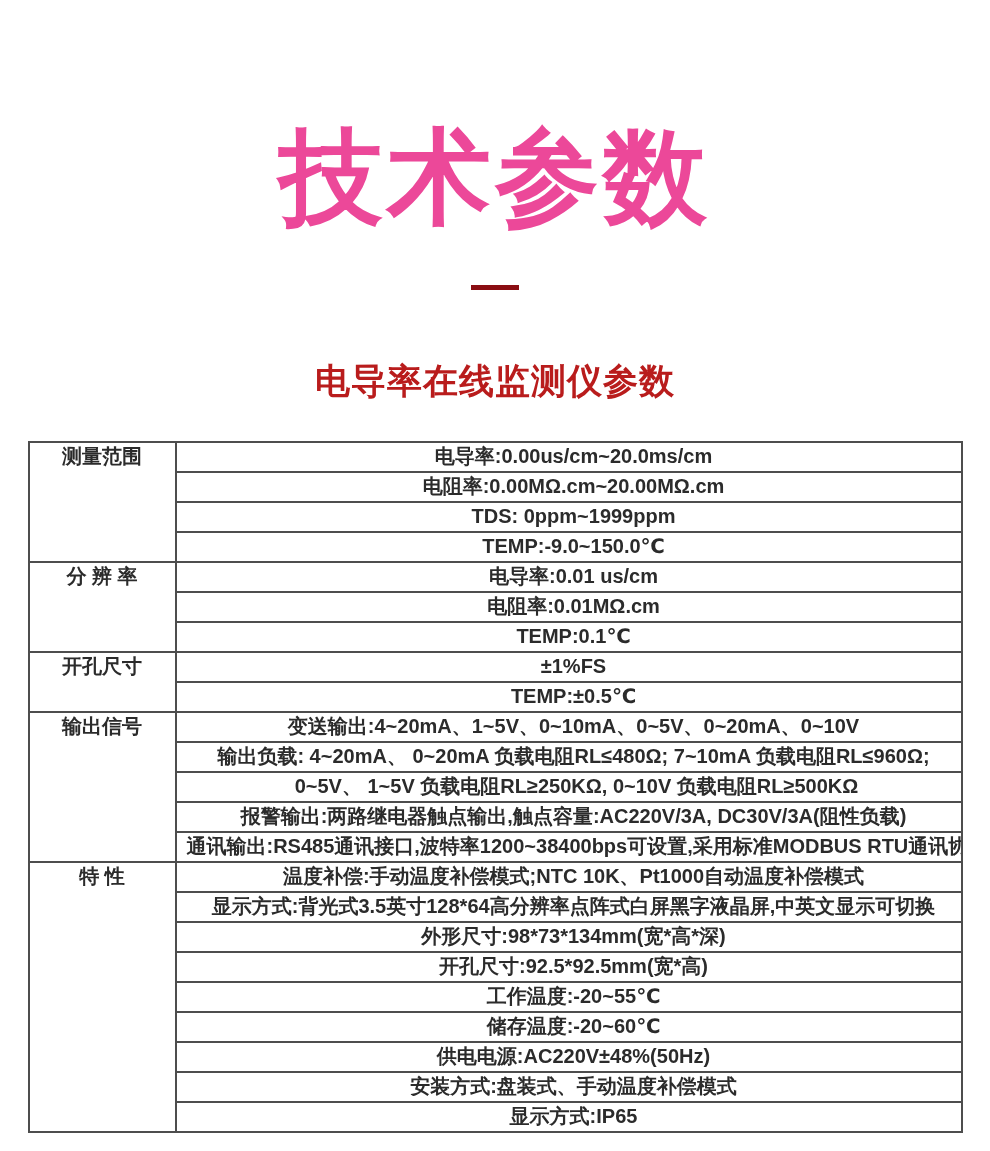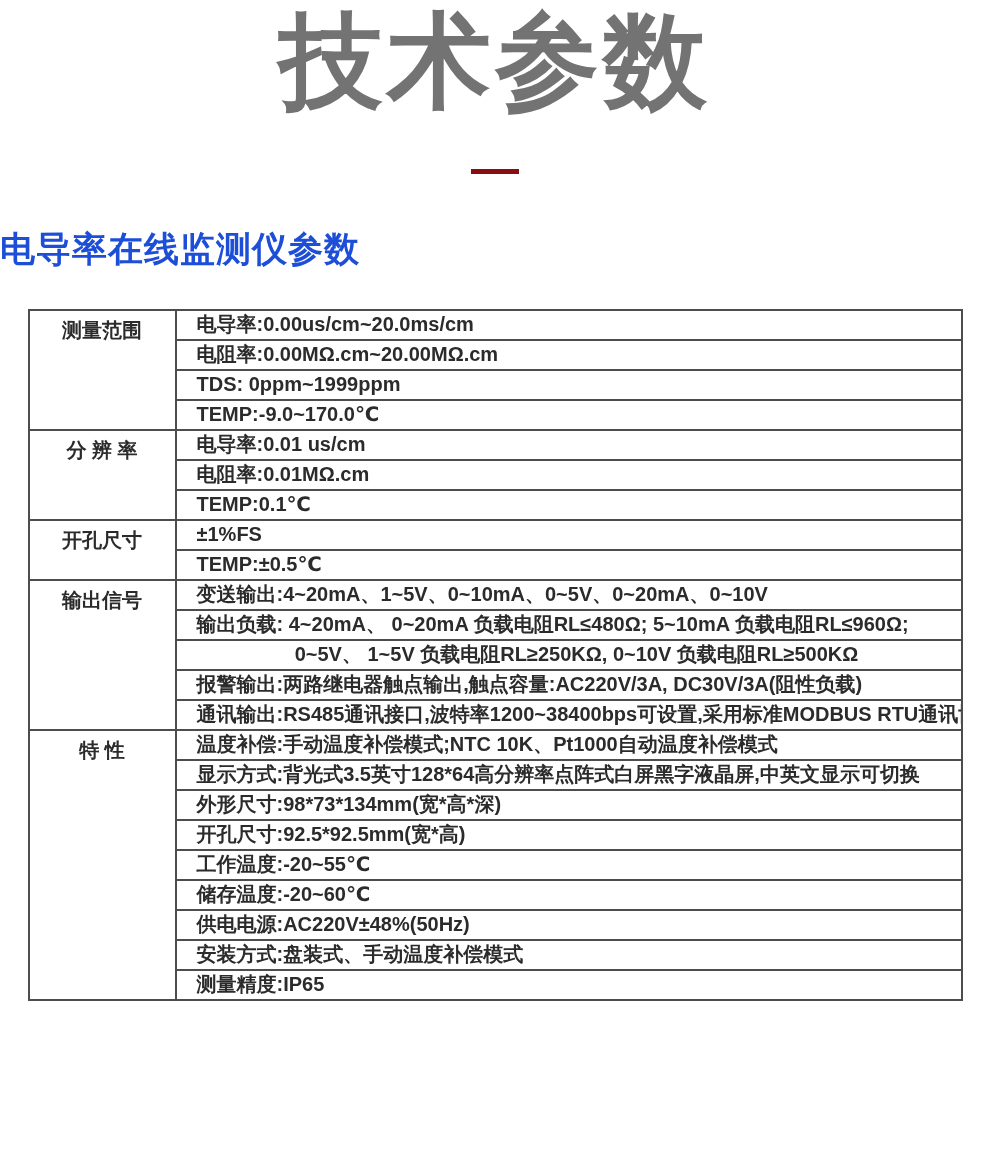--- a/index.html
+++ b/index.html
@@ -7,39 +7,40 @@
   body {
     width: 990px;
     height: 1151px;
     font-family: "Liberation Sans", "DejaVu Sans", sans-serif;
     color: #2b2b2b;
     overflow: hidden;
   }
   .page { width: 990px; height: 1151px; position: relative; }
 
   .main-title {
+    padding-top: 116px;
     text-align: center;
     font-size: 104px;
     line-height: 1.18;
     font-weight: 900;
-    color: #737373;
+    color: #ec4899;
     letter-spacing: 4px;
   }
   .accent-dash {
     width: 48px;
     height: 5px;
     background: #8a0d12;
     margin: 46px auto 0 auto;
   }
   .sub-title {
-    margin-top: 52px;
-    text-align: left;
+    margin-top: 68px;
+    text-align: center;
     font-size: 35px;
     font-weight: 700;
-    color: #1d4ed8;
+    color: #b91c1c;
     letter-spacing: 1px;
   }
 
   table.spec-table {
     border-collapse: collapse;
     table-layout: fixed;
     width: 935px;
     margin: 36px auto 0 auto;
   }
   .spec-table th, .spec-table td {
@@ -48,27 +49,27 @@
     font-size: 20px;
     font-weight: 700;
     color: #2b2b2b;
     white-space: nowrap;
     overflow: hidden;
   }
   .spec-table th.cat {
     width: 147px;
     vertical-align: top;
     text-align: center;
-    padding-top: 6px;
+    padding-top: 0;
     line-height: 27px;
     font-weight: 700;
   }
   .spec-table td.val {
-    text-align: left;
-    padding-left: 20px;
+    text-align: center;
+    padding-left: 10px;
     line-height: 27px;
   }
   .spec-table td.val.center {
     text-align: center;
     padding-left: 16px;
   }
 </style>
 </head>
 <body>
 
@@ -87,21 +88,21 @@
         <th class="cat" rowspan="4">测量范围</th>
         <td class="val">电导率:0.00us/cm~20.0ms/cm</td>
       </tr>
       <tr>
         <td class="val">电阻率:0.00MΩ.cm~20.00MΩ.cm</td>
       </tr>
       <tr>
         <td class="val">TDS: 0ppm~1999ppm</td>
       </tr>
       <tr>
-        <td class="val">TEMP:-9.0~170.0℃</td>
+        <td class="val">TEMP:-9.0~150.0℃</td>
       </tr>
 
       <tr>
         <th class="cat" rowspan="3">分 辨 率</th>
         <td class="val">电导率:0.01 us/cm</td>
       </tr>
       <tr>
         <td class="val">电阻率:0.01MΩ.cm</td>
       </tr>
       <tr>
@@ -114,21 +115,21 @@
       </tr>
       <tr>
         <td class="val">TEMP:±0.5℃</td>
       </tr>
 
       <tr>
         <th class="cat" rowspan="5">输出信号</th>
         <td class="val">变送输出:4~20mA、1~5V、0~10mA、0~5V、0~20mA、0~10V</td>
       </tr>
       <tr>
-        <td class="val">输出负载: 4~20mA、 0~20mA 负载电阻RL≤480Ω; 5~10mA 负载电阻RL≤960Ω;</td>
+        <td class="val">输出负载: 4~20mA、 0~20mA 负载电阻RL≤480Ω; 7~10mA 负载电阻RL≤960Ω;</td>
       </tr>
       <tr>
         <td class="val center">0~5V、 1~5V 负载电阻RL≥250KΩ, 0~10V 负载电阻RL≥500KΩ</td>
       </tr>
       <tr>
         <td class="val">报警输出:两路继电器触点输出,触点容量:AC220V/3A, DC30V/3A(阻性负载)</td>
       </tr>
       <tr>
         <td class="val">通讯输出:RS485通讯接口,波特率1200~38400bps可设置,采用标准MODBUS RTU通讯协议</td>
       </tr>
@@ -152,19 +153,19 @@
       <tr>
         <td class="val">储存温度:-20~60℃</td>
       </tr>
       <tr>
         <td class="val">供电电源:AC220V±48%(50Hz)</td>
       </tr>
       <tr>
         <td class="val">安装方式:盘装式、手动温度补偿模式</td>
       </tr>
       <tr>
-        <td class="val">测量精度:IP65</td>
+        <td class="val">显示方式:IP65</td>
       </tr>
 
     </tbody>
   </table>
 
 </div>
 
 </body></html>

